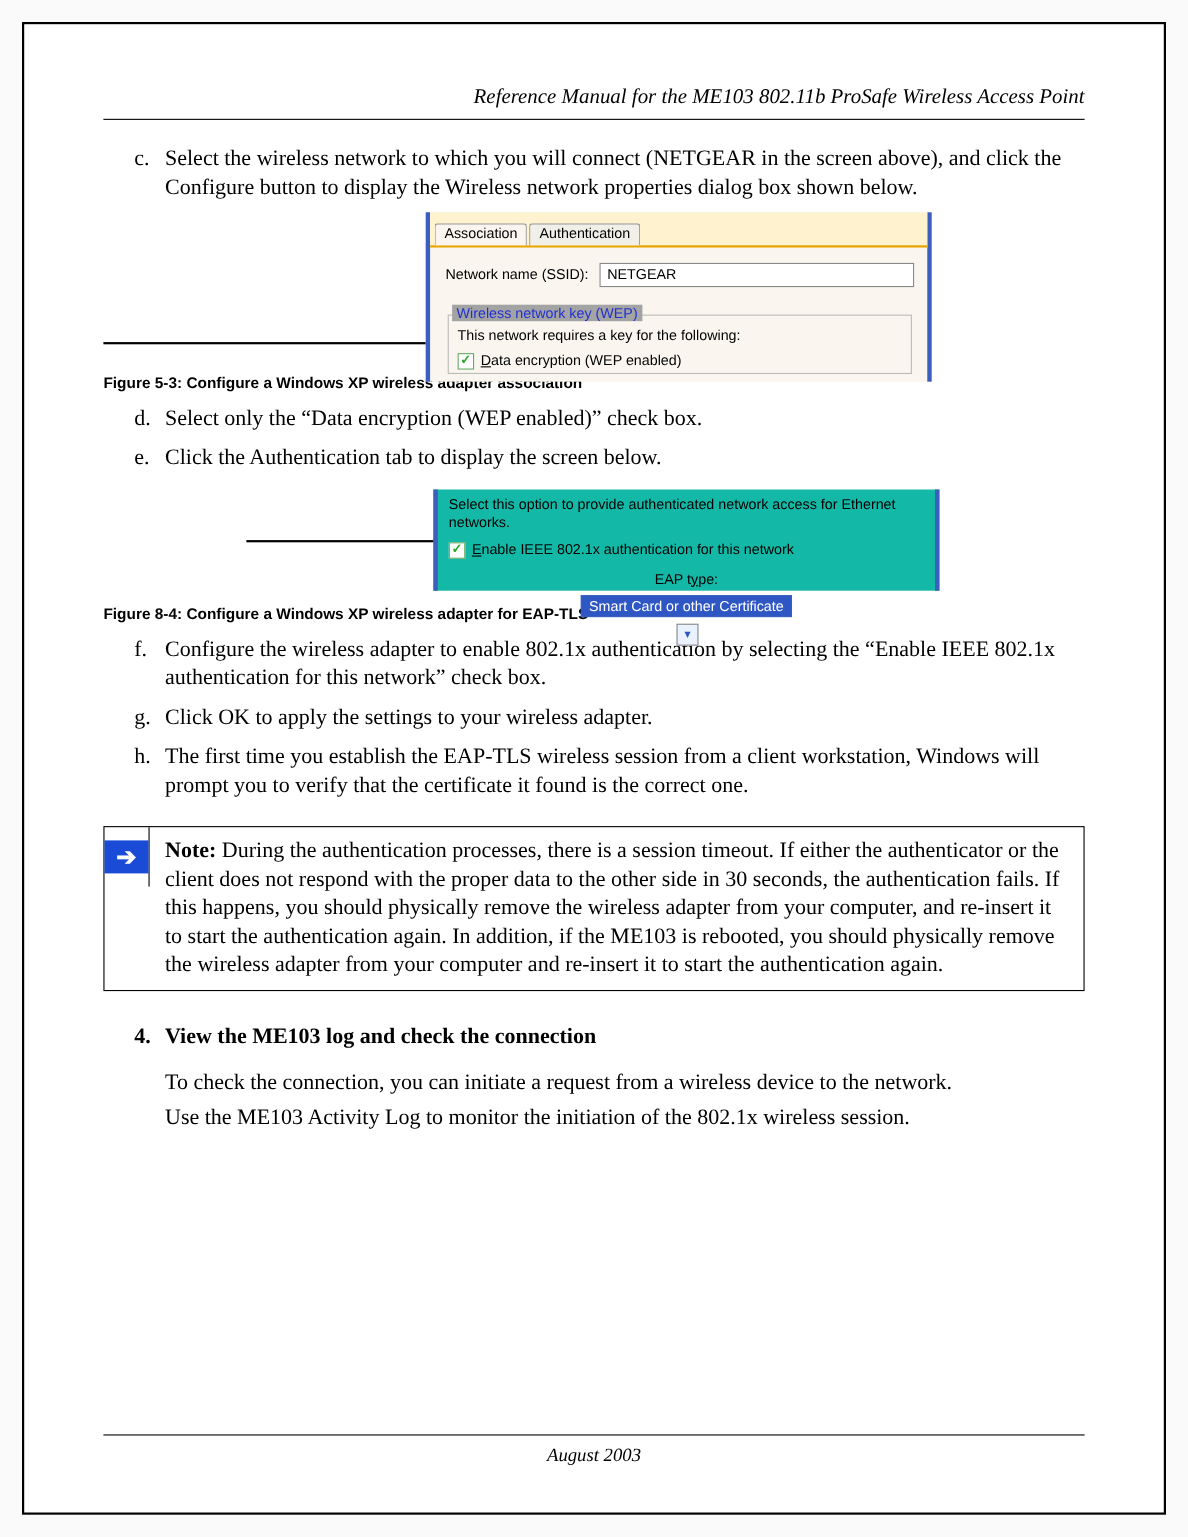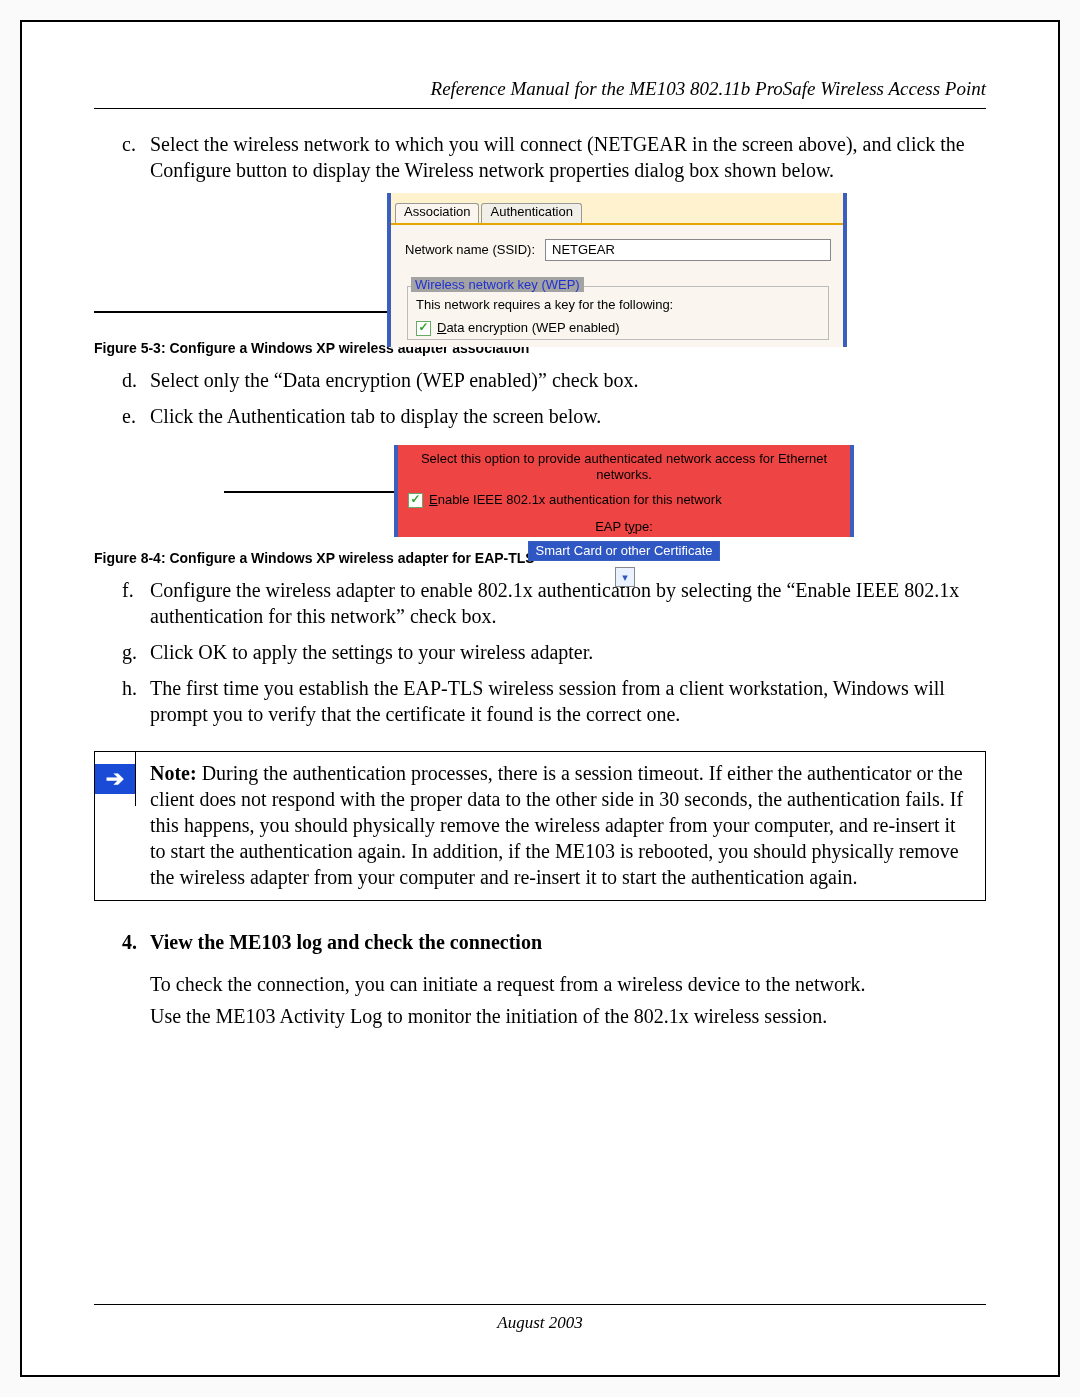--- a/index.html
+++ b/index.html
@@ -152,26 +152,25 @@
     border-top: 2px solid #000;
   }
   .xp-panel-2 {
     position: absolute;
     left: 300px;
     top: 0;
     width: 460px;
     height: 92px;
     border-left: 4px solid #3a5fbf;
     border-right: 4px solid #3a5fbf;
-    background: #ef4444;
+    background: #14b8a6;
     font-family: Tahoma, Arial, sans-serif;
     font-size: 13px;
     box-sizing: border-box;
     padding: 6px 10px;
-    text-align: center;
   }
   .eap-sel {
     border: 1px solid #3a5fbf;
     background: #2f57c3;
     color: #fff;
     padding: 1px 6px;
     font-size: 13px;
     flex: 1 1 auto;
     height: 16px;
     line-height: 16px;

